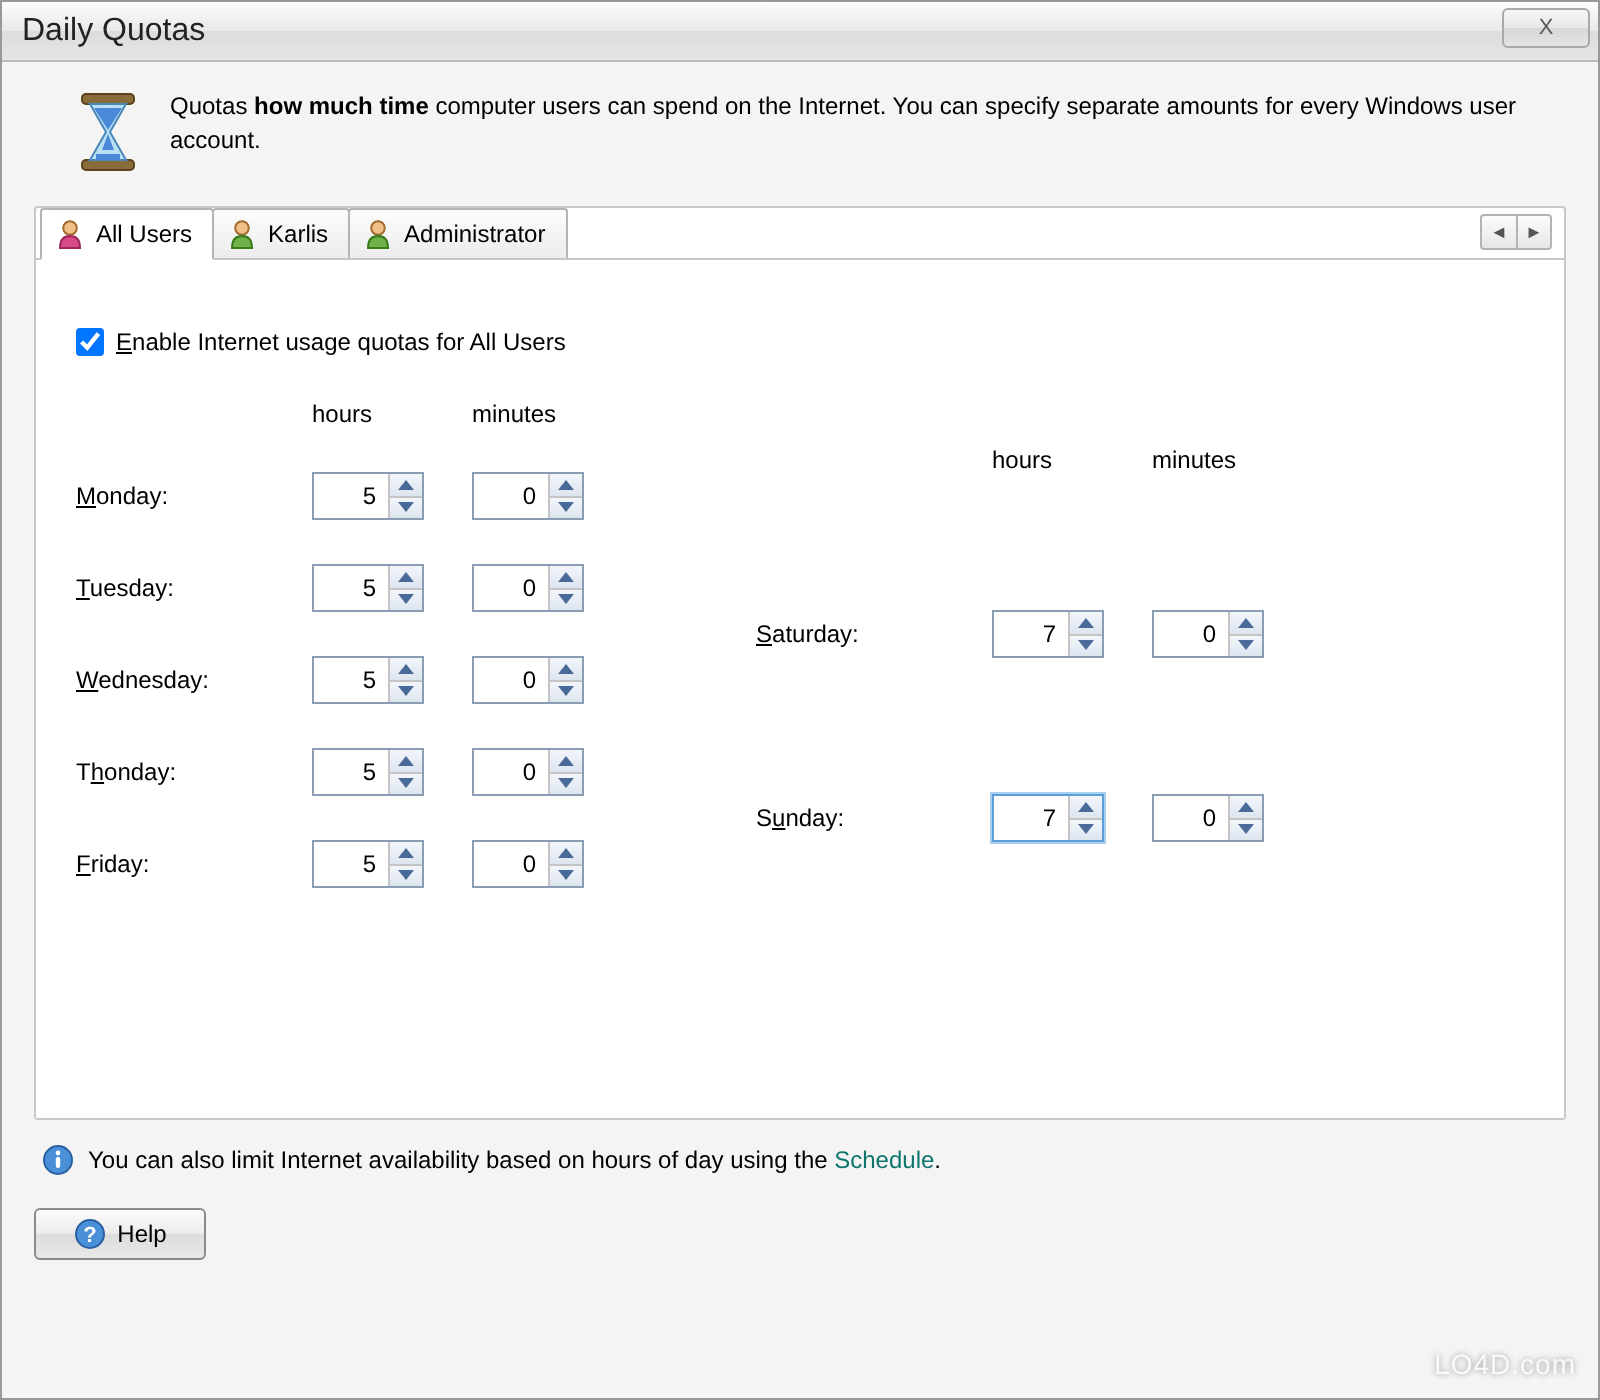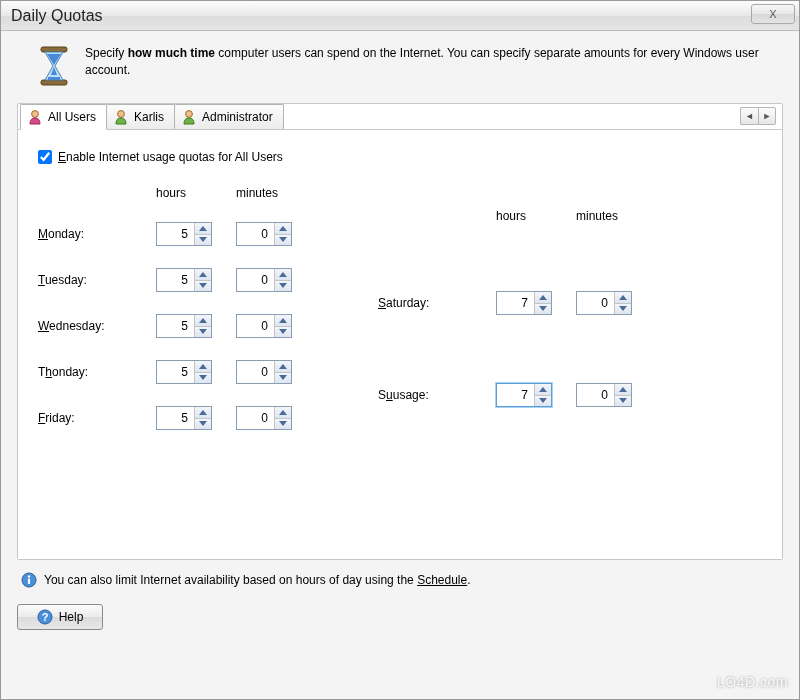--- a/index.html
+++ b/index.html
@@ -129,21 +129,21 @@
       justify-content: center;
       font-size: 9px;
       color: #555;
       cursor: default;
     }
     .tab-scroll-btn:first-child { border-radius: 2px 0 0 2px; border-right: none; }
     .tab-scroll-btn:last-child { border-radius: 0 2px 2px 0; }
     .tab-body {
       border-top: 1px solid #c7c7c7;
       background: #fff;
-      padding: 20px 20px 30px 20px;
+      padding: 34px 20px 30px 20px;
       min-height: 430px;
     }
     .checkbox-row {
       display: flex;
       align-items: center;
       gap: 6px;
       margin-bottom: 22px;
     }
     input[type=checkbox] {
       width: 14px;
@@ -222,22 +222,21 @@
       display: flex;
       align-items: center;
       gap: 7px;
       margin: 12px 4px 10px 4px;
       font-size: 12px;
     }
     .info-icon {
       width: 16px; height: 16px;
     }
     .link {
-      color: #000000;
-      text-decoration: underline;
+      color: #0f766e;
       cursor: pointer;
       text-align: center;
     }
     .button-bar {
       display: flex;
       justify-content: space-between;
       align-items: center;
       padding-top: 6px;
     }
     .btn {
@@ -291,21 +290,21 @@
     <div class="intro">
       <svg class="hourglass" viewBox="0 0 34 42">
         <rect x="4" y="2" width="26" height="5" rx="2" fill="#8a6b3a" stroke="#5a431c"></rect>
         <rect x="4" y="35" width="26" height="5" rx="2" fill="#8a6b3a" stroke="#5a431c"></rect>
         <path d="M8 7 L26 7 L18 21 L26 35 L8 35 L16 21 Z" fill="#b9e0f4" stroke="#4a88b8" stroke-width="1"></path>
         <path d="M10 9 L24 9 L17 20 Z" fill="#4a88d8"></path>
         <path d="M14 30 L20 30 L17 22 Z" fill="#4a88d8"></path>
         <rect x="11" y="32" width="12" height="3" fill="#4a88d8"></rect>
       </svg>
       <div class="intro-text">
-        <span>Specify </span><b>how much time</b><span> computer users can spend on the Internet. You can specify separate amounts for every Windows user account.</span>
+        <span>Quotas </span><b>how much time</b><span> computer users can spend on the Internet. You can specify separate amounts for every Windows user account.</span>
       </div>
     </div>
 
     <div class="tab-container">
       <div class="tabs">
         <div class="tab active">
           <svg width="16" height="16">
               <circle cx="8" cy="5" r="3.4" fill="#f1c08a" stroke="#a06a2a"></circle>
               <path d="M3 15 Q3 9 8 9 Q13 9 13 15 Z" fill="#d84a8a" stroke="#a0265a"></path>
             </svg>
@@ -491,21 +490,21 @@
                 <div class="spinner-btns">
                   <div class="spin-up">
                     <div class="tri-up"></div>
                   </div>
                   <div class="spin-down">
                     <div class="tri-down"></div>
                   </div>
                 </div>
               </div>
 
-            <div class="day-label"><span>S</span><span class="underline">u</span><span>usage:</span></div>
+            <div class="day-label"><span>S</span><span class="underline">u</span><span>nday:</span></div>
             <div class="spinner focused">
                 <input class="spinner-input" value="7" style="">
                 <div class="spinner-btns">
                   <div class="spin-up">
                     <div class="tri-up"></div>
                   </div>
                   <div class="spin-down">
                     <div class="tri-down"></div>
                   </div>
                 </div>

